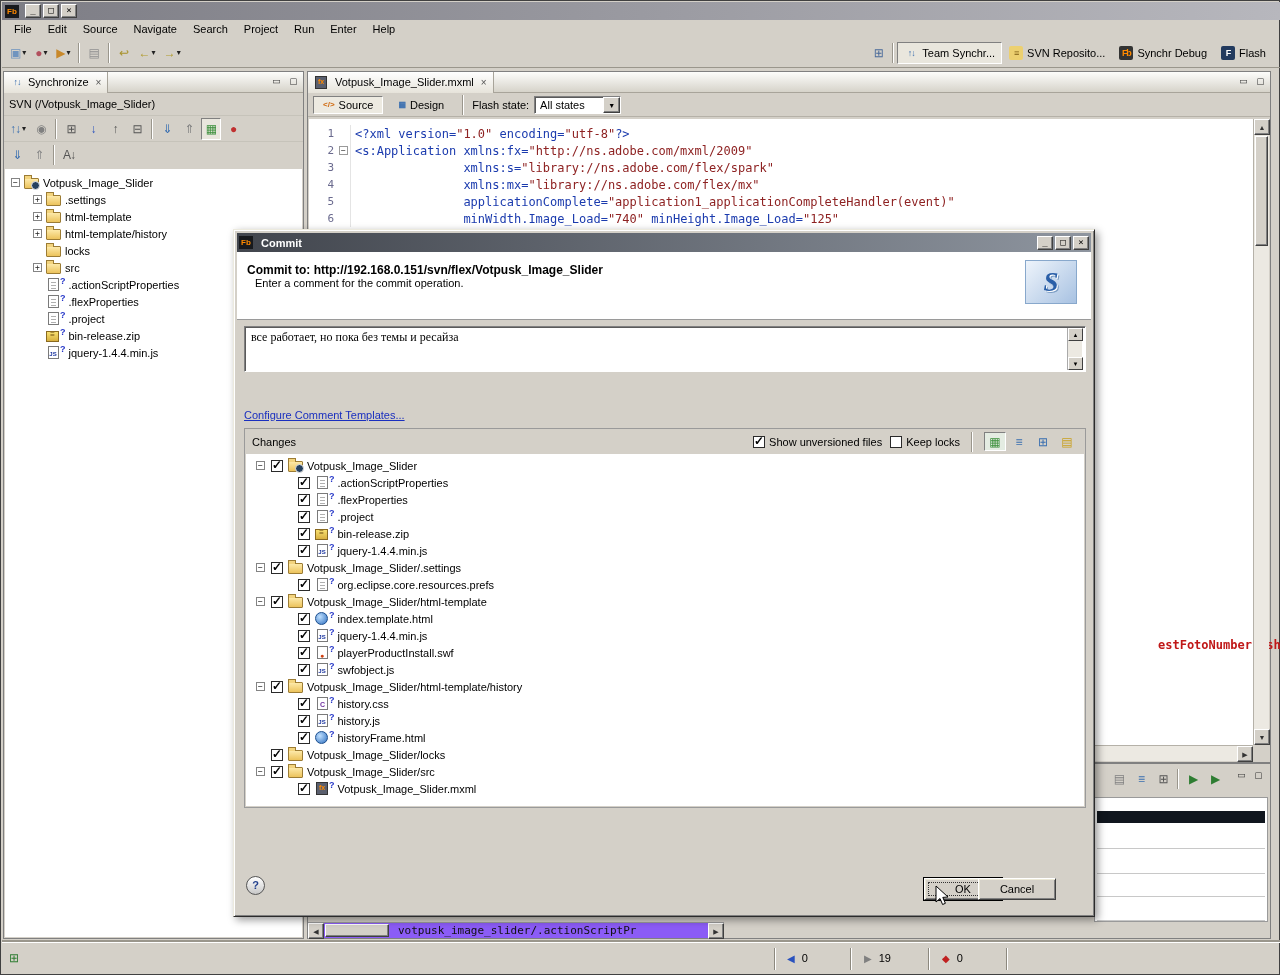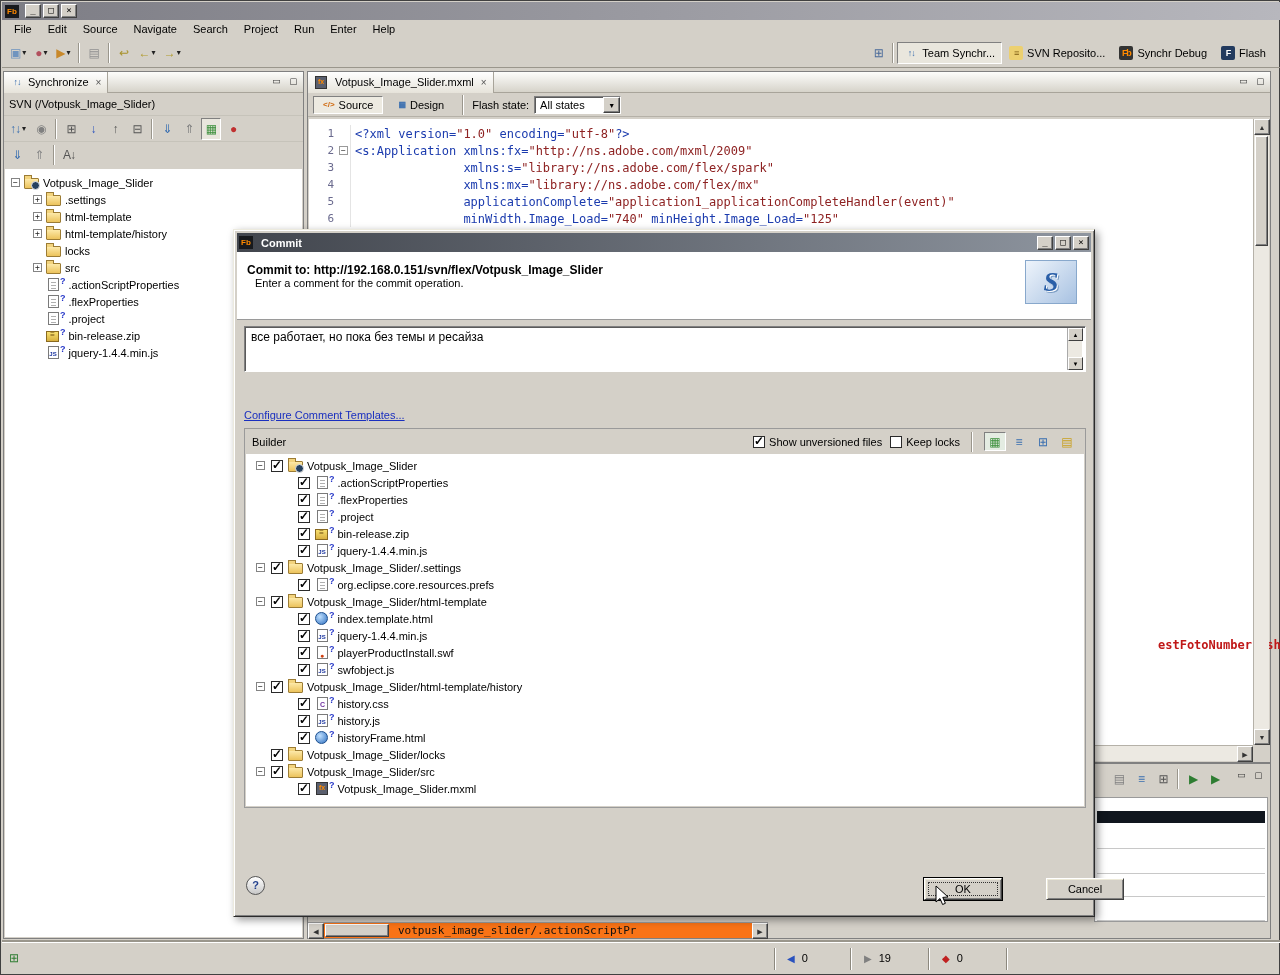--- a/index.html
+++ b/index.html
@@ -89,39 +89,39 @@
   .sb-btn{position:absolute;width:16px;height:16px;font-size:7px;text-align:center;line-height:15px;color:#333;background:#d4d0c8;border:1px solid;border-color:#fff #404040 #404040 #fff;box-shadow:inset -1px -1px 0 #808080;}
   .thumb{position:absolute;background:#d4d0c8;border:1px solid;border-color:#fff #404040 #404040 #fff;box-shadow:inset -1px -1px 0 #808080;}
 
   
   .bottom-panel{left:306px;top:762px;width:964px;height:176px;}
   .bp-toolbar{position:absolute;right:44px;top:4px;display:flex;align-items:center;}
   .bp-ctrl{position:absolute;right:4px;top:5px;display:flex;gap:2px;}
   .bp-list{position:absolute;left:786px;top:33px;width:174px;height:125px;background:#fff;border:1px solid #9a9a9a;}
   .bp-sel{position:absolute;left:2px;top:13px;right:2px;height:12px;background:#10161e;}
   .bp-line{position:absolute;left:2px;right:2px;height:1px;background:#c8c8c8;}
-  .bp-hscroll{position:absolute;left:0;bottom:0;width:460px;height:16px;background:#f97316;border-top:1px solid #9a9a9a;}
+  .bp-hscroll{position:absolute;left:0;bottom:0;width:416px;height:16px;background:#8b5cf6;border-top:1px solid #9a9a9a;}
   .bp-path{position:absolute;left:90px;top:1px;font-family:"DejaVu Sans Mono",monospace;font-size:11px;color:#111;}
 
   
   .statusbar{position:absolute;left:1px;top:941px;width:1278px;height:33px;border-top:1px solid #fff;box-shadow:0 -2px 0 #9a968c;}
   .sb-group{position:absolute;top:9px;display:flex;align-items:center;gap:7px;}
   .sb-ic{font-size:10px;}
   .etch{position:absolute;top:5px;bottom:5px;width:2px;border-left:1px solid #8c887e;border-right:1px solid #fff;}
   .sb-left-icon{position:absolute;left:7px;top:8px;font-size:12px;color:#2e7d32;}
 
   
   .dialog{position:absolute;left:232px;top:228px;width:862px;height:688px;background:#d4d0c8;border:1px solid;border-color:#eceade #2b2b2b #2b2b2b #eceade;box-shadow:inset 1px 1px 0 #fff,inset -1px -1px 0 #808080,3px 3px 8px rgba(0,0,0,.4);z-index:10;}
   .dlg-title{position:absolute;left:3px;top:3px;right:3px;height:19px;background:linear-gradient(90deg,#41454d,#8e959f);display:flex;align-items:center;padding:0 2px;}
   .dlg-title-text{color:#fff;font-weight:bold;margin-left:4px;flex:1;}
   .dlg-header{position:absolute;left:3px;top:22px;right:3px;height:68px;background:#fff;border-bottom:1px solid #9a9a9a;}
   .dlg-commit-to{position:absolute;left:10px;top:11px;font-weight:bold;font-size:12px;}
   .dlg-sub{position:absolute;left:18px;top:25px;}
   .dlg-logo{position:absolute;right:14px;top:8px;width:52px;height:44px;background:linear-gradient(135deg,#eef4fb,#a8c2e2);border:1px solid #88a8cc;display:flex;align-items:center;justify-content:center;font-family:"Liberation Serif",serif;font-style:italic;font-weight:bold;font-size:27px;color:#2a5fa8;text-shadow:1px 1px 0 #fff,2px 2px 0 #7a9cc4;}
-  .dlg-comment{position:absolute;left:10px;top:96px;width:842px;height:46px;padding:3px 22px 3px 6px;font-family:Liberation Sans, sans-serif;font-size:12px;white-space:pre-wrap;overflow:hidden;}
+  .dlg-comment{position:absolute;left:10px;top:96px;width:842px;height:46px;padding:3px 22px 3px 6px;font-family:Liberation Serif, serif;font-size:12px;white-space:pre-wrap;overflow:hidden;}
   .dlg-comment-sb{position:absolute;right:12px;top:98px;width:15px;height:42px;background:#ece9e2;border-left:1px solid #aaa;}
   .mini-sb{position:absolute;left:0;width:15px;height:13px;font-size:6px;text-align:center;line-height:12px;background:#d4d0c8;border:1px solid;border-color:#fff #404040 #404040 #fff;}
   .dlg-combo{position:absolute;left:10px;top:152px;width:842px;height:20px;display:flex;align-items:center;justify-content:space-between;}
   .dlg-link{position:absolute;left:10px;top:179px;color:#1a2fbf;text-decoration:underline;cursor:pointer;}
   .changes{position:absolute;left:10px;top:198px;width:842px;height:380px;border:1px solid #9a9a9a;background:#d4d0c8;}
   .changes-header{position:absolute;left:0;top:0;right:0;height:25px;display:flex;align-items:center;gap:8px;padding:0 7px;}
   .flex-sp{flex:1;}
   .chk-row{display:flex;align-items:center;gap:4px;white-space:nowrap;}
   .chk{width:12px;height:12px;border:1px solid #2a2a2a;background:#fff;position:relative;flex:none;}
   .mode-btn{width:22px;height:19px;display:flex;align-items:center;justify-content:center;border:1px solid transparent;font-size:12px;}
@@ -500,21 +500,21 @@
       <div class="dlg-logo">S</div>
     </div>
     <div class="dlg-comment field">все работает, но пока без темы и ресайза</div>
     <div class="dlg-comment-sb">
       <span class="mini-sb" style="top:0">▲</span>
       <span class="mini-sb" style="bottom:0">▼</span>
     </div>
     <a class="dlg-link">Configure Comment Templates...</a>
     <div class="changes">
       <div class="changes-header">
-        <span>Builder</span>
+        <span>Changes</span>
         <span class="flex-sp"></span>
         <span class="chk-row">
           <span class="chk checked" id="chk-unv"></span>
           <span>Show unversioned files</span>
         </span>
         <span class="chk-row">
           <span class="chk" id="chk-keep"></span>
           <span>Keep locks</span>
         </span>
         <span class="tb-sep"></span>
@@ -675,20 +675,20 @@
             <span class="exp-slot" style="width: 15px;"></span>
             <span class="cb checked"></span>
             <span class="fic ic-mxml"></span>
             <span class="q-badge">?</span>
             <span class="t-label">Votpusk_Image_Slider.mxml</span>
           </div>
         </div>
     </div>
     <div class="help-btn">?</div>
     <div class="dlg-btn default" style="left:690px">OK</div>
-    <div class="dlg-btn" style="left:812px">Cancel</div>
+    <div class="dlg-btn" style="left:744px">Cancel</div>
   </div>
 
   <svg class="cursor" width="14" height="21" viewBox="0 0 14 21">
     <polygon points="1,1 1,17 5,13.5 7.6,19.5 10.4,18.3 7.8,12.4 13,12" fill="#ffffff" stroke="#000000"></polygon>
   </svg>
 
 </div>
 
 </body></html>

